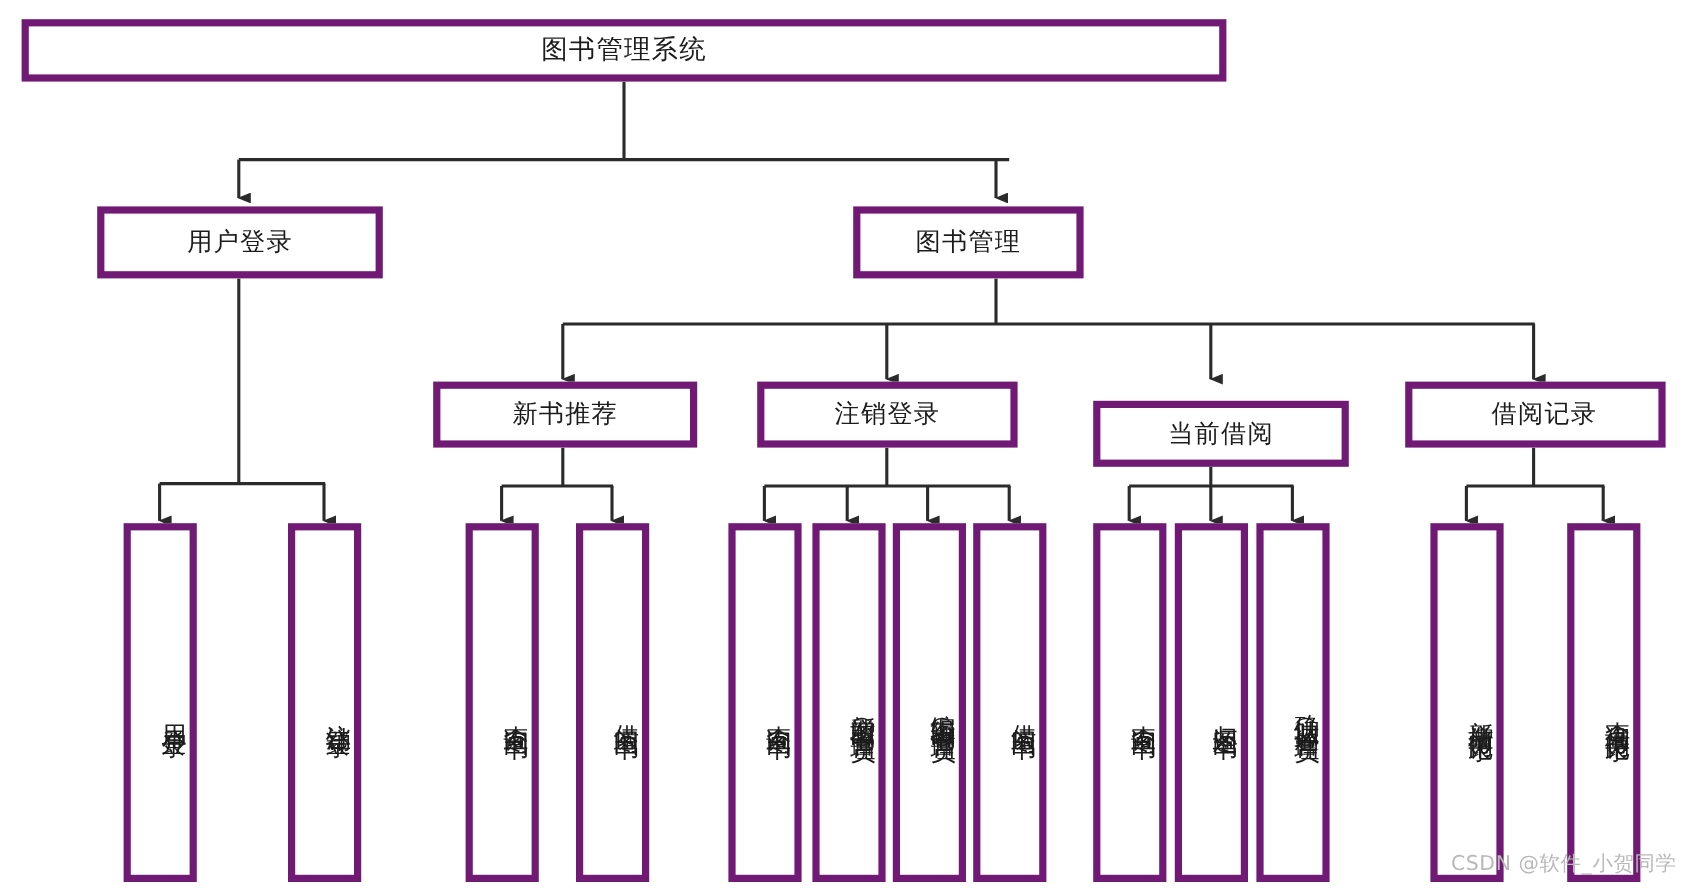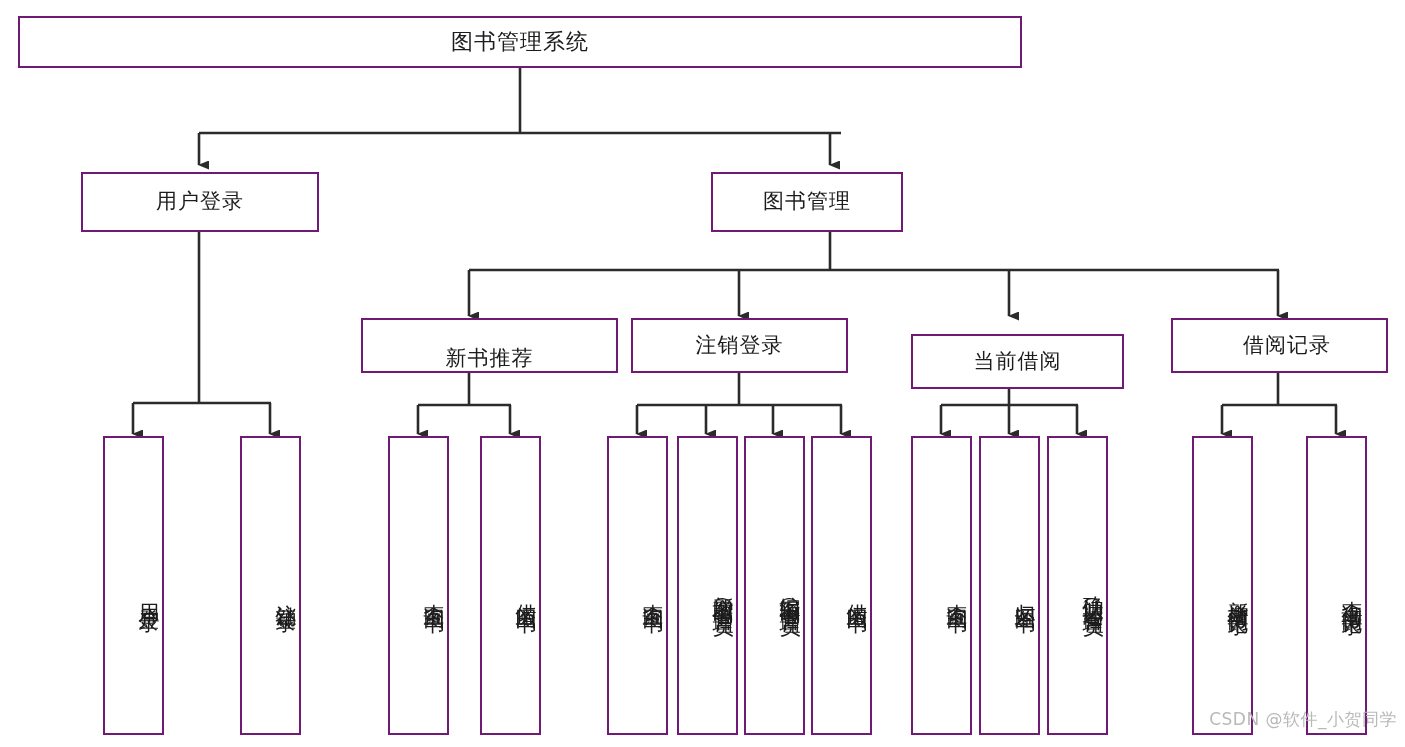--- a/index.html
+++ b/index.html
@@ -22,21 +22,21 @@
     position: absolute;
     left: 0;
     top: 0;
     width: 1405px;
     height: 747px;
     pointer-events: none;
   }
   .node {
     position: absolute;
     box-sizing: border-box;
-    border: 2px solid #701a75;
+    border: 6px solid #701a75;
     background: #ffffff;
     display: flex;
     align-items: center;
     justify-content: center;
     color: #1c1c1c;
   }
   .node.horizontal {
     font-size: 21px;
     letter-spacing: 1px;
     line-height: 1.2;
@@ -129,21 +129,21 @@
     <span>图书管理系统</span>
   </div>
 
   <div class="node horizontal" style="left:81px; top:172px; width:238px; height:60px;">
     <span>用户登录</span>
   </div>
   <div class="node horizontal" style="left:711px; top:172px; width:192px; height:60px;">
     <span>图书管理</span>
   </div>
 
-  <div class="node horizontal" style="left:361px; top:318px; width:257px; height:55px;align-items:flex-end;">
+  <div class="node horizontal" style="left:361px; top:318px; width:220px; height:55px;">
     <span>新书推荐</span>
   </div>
   <div class="node horizontal" style="left:631px; top:318px; width:217px; height:55px;">
     <span>注销登录</span>
   </div>
   <div class="node horizontal" style="left:901px; top:334px; width:213px; height:55px;margin-left:10px;">
     <span>当前借阅</span>
   </div>
   <div class="node horizontal" style="left:1171px; top:318px; width:217px; height:55px;padding-left:15px;">
     <span>借阅记录</span>

